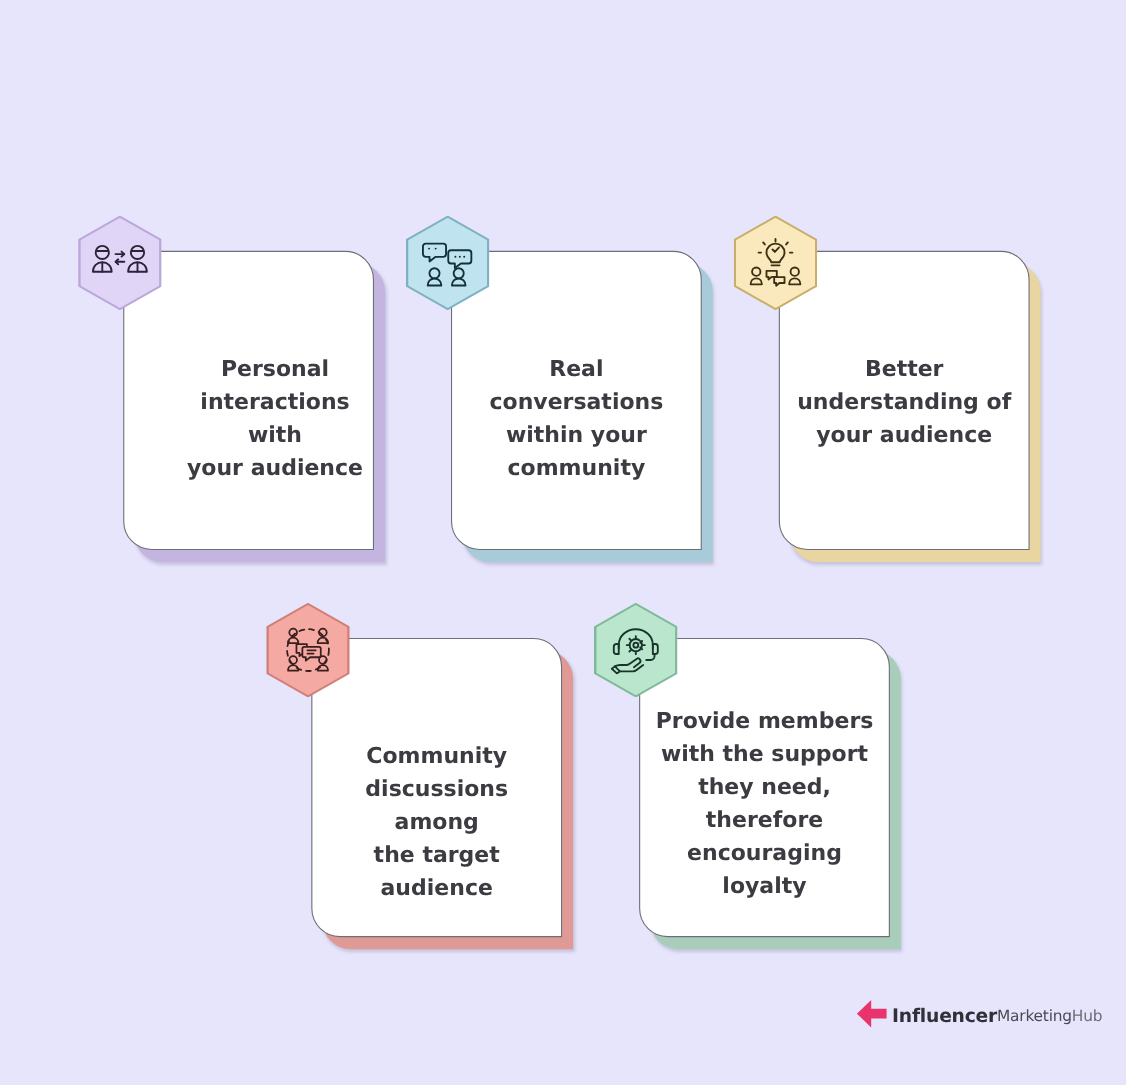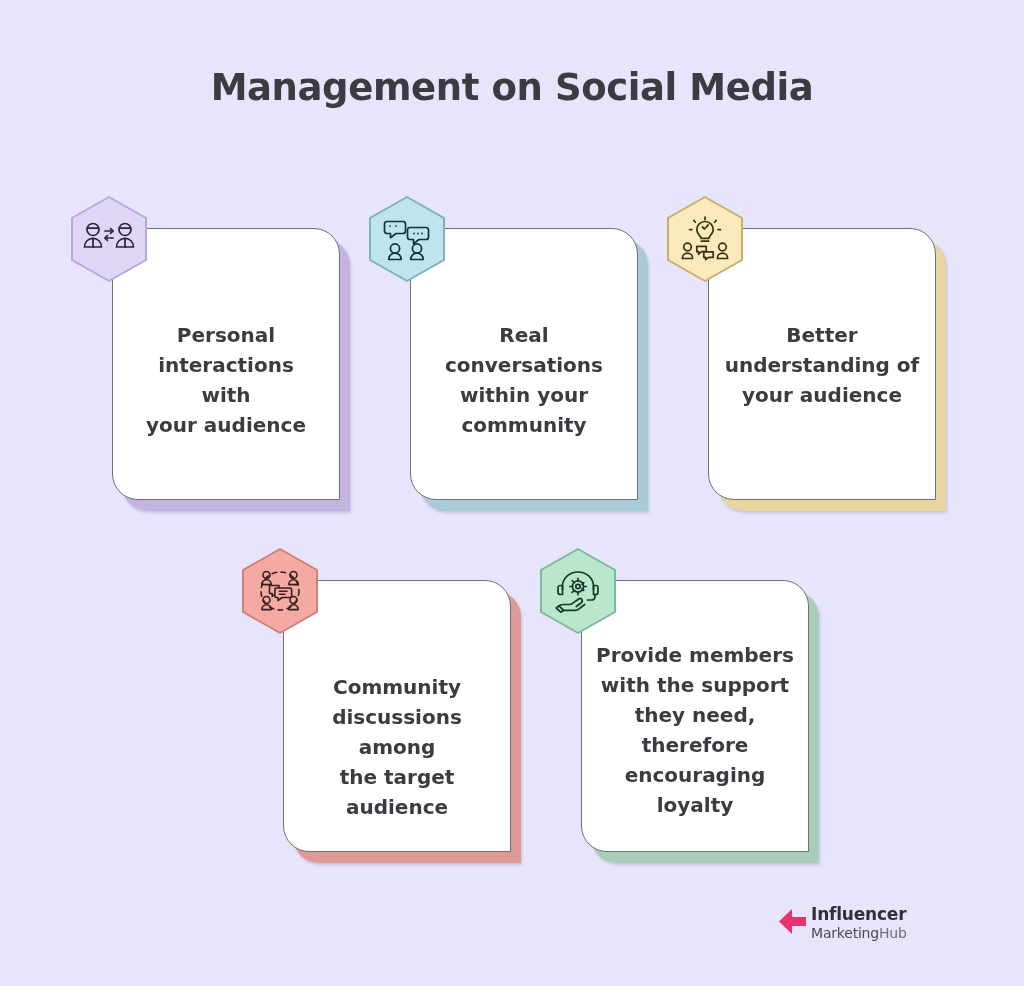--- a/index.html
+++ b/index.html
@@ -106,48 +106,47 @@
   .logo {
     position: absolute;
     left: 778px;
     top: 905px;
     display: flex;
     align-items: center;
   }
   .logo .mark { margin-right: 3px; }
   .logo .words {
     display: flex;
-    flex-direction: column;
+    flex-direction: row;
     line-height: 19px;
   }
   .logo .l1 {
     font-size: 17px;
     font-weight: 700;
     color: #2f3038;
     letter-spacing: -0.2px;
   }
   .logo .l2 {
     font-size: 14px;
     font-weight: 400;
     color: #4a4a55;
     letter-spacing: -0.2px;
   }
   .logo .l2 b { font-weight: 400; color: #6d6d78; }
 </style>
 </head>
 <body>
 
 <div class="title-block">
-  <div class="title-line">Management on Social Media</div>
 </div>
 
 <div class="card" style="left:112px; top:228px; width:228px; height:272px;">
   <div class="backing" style="background:#c3b4e0;"></div>
   <div class="face"></div>
-  <div class="label" style="padding-top:92px;">Personal
+  <div class="label" style="padding-top:92px;margin-left:24px;">Personal
 interactions with
 your audience</div>
 </div>
 <div class="hex" style="left:71px; top:196px; background:#b9a7da;">
   <div class="hex-inner" style="background:#e0d4f7;">
     <span>
       <svg width="52" height="36" viewBox="0 0 52 36" fill="none" stroke="#2b2338" stroke-width="1.7" stroke-linecap="round" stroke-linejoin="round">
 
         <circle cx="10" cy="8.5" r="6"></circle>
         <path d="M4.5 7.2h11"></path>

